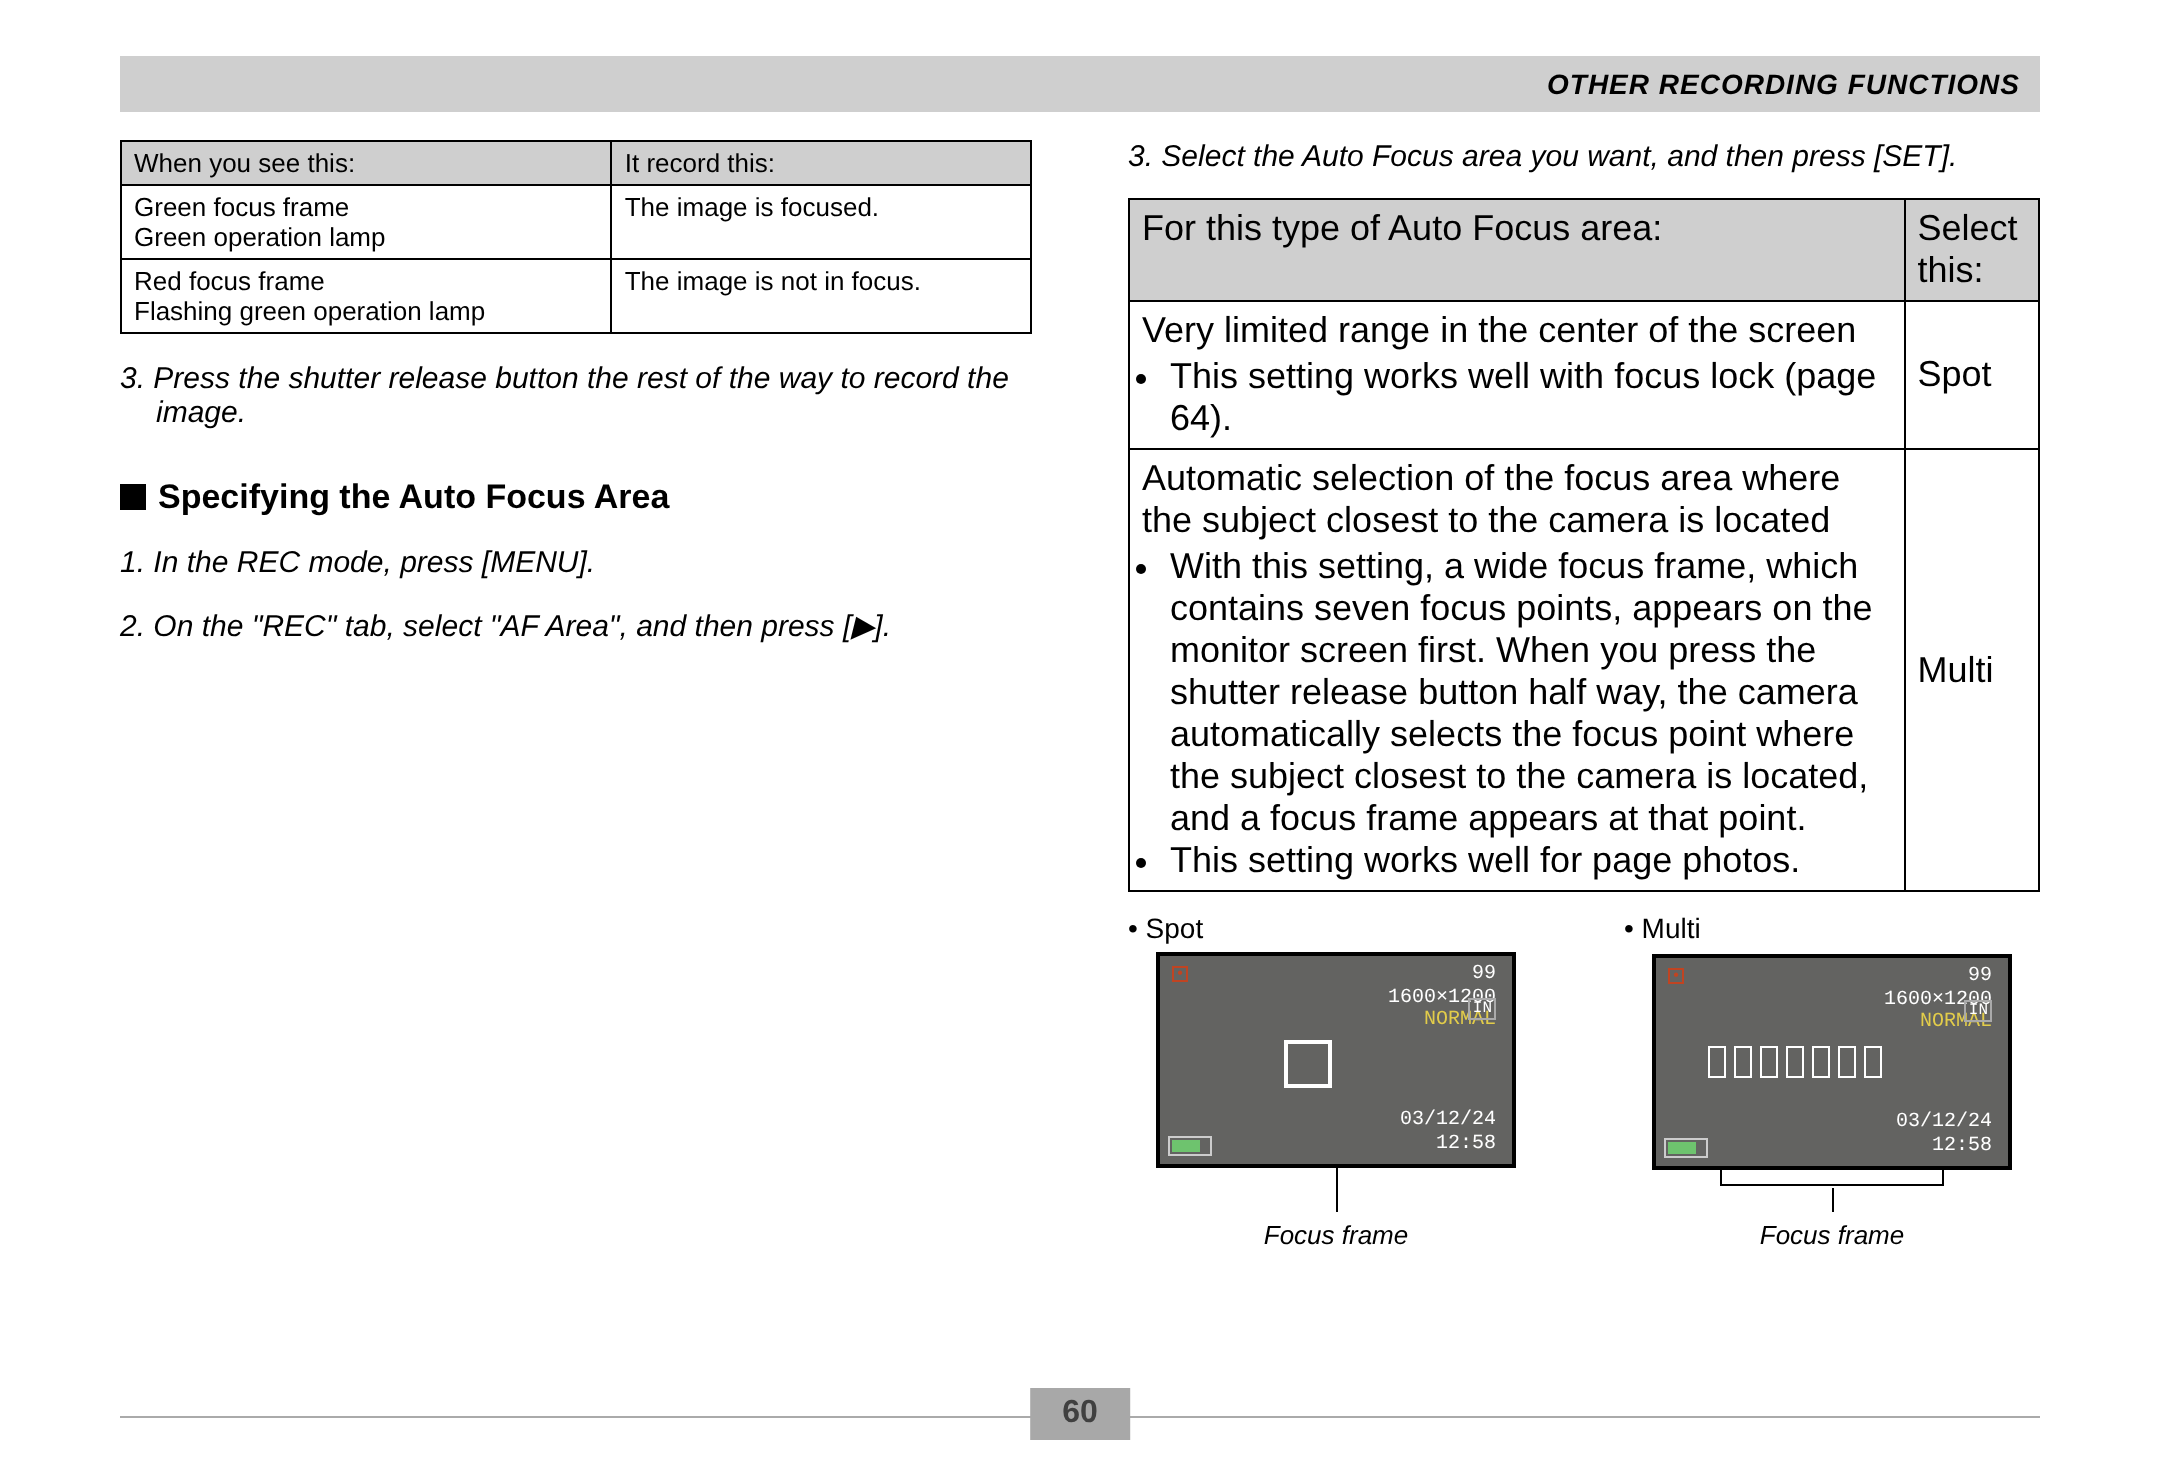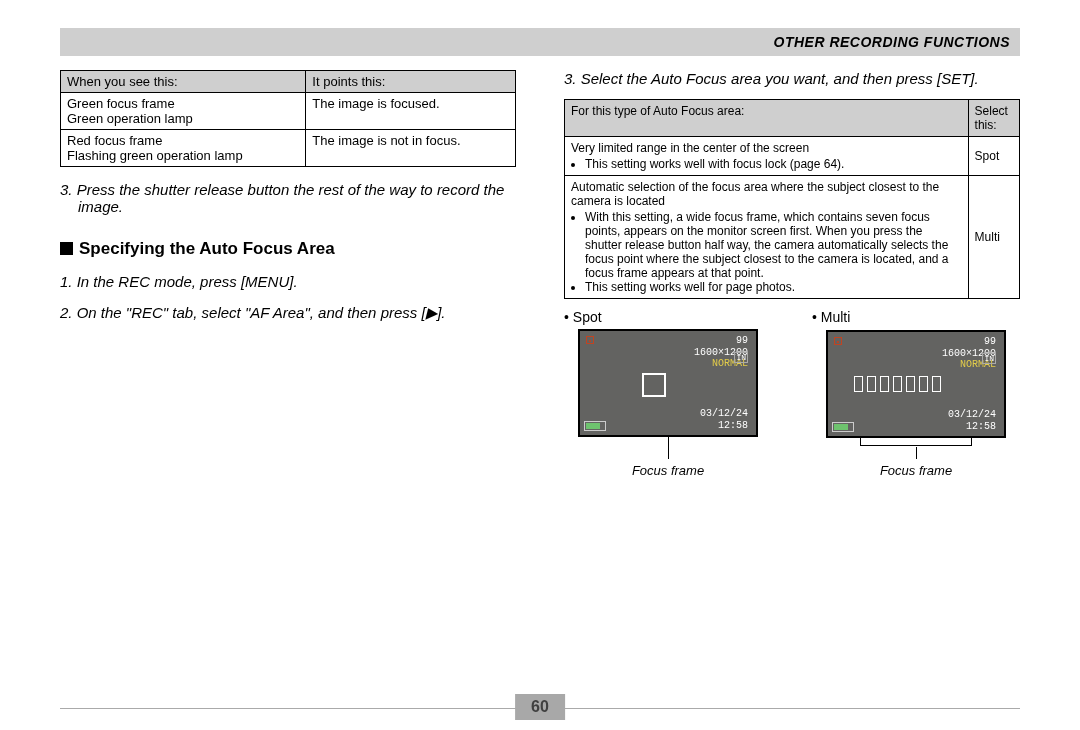--- a/index.html
+++ b/index.html
@@ -68,21 +68,21 @@
       margin-right: 6px;
       vertical-align: -1px;
     }
     .body-txt {
       font-size: 14px;
       line-height: 1.35;
     }
     .af-table {
       border-collapse: collapse;
       width: 100%;
-      font-size: 12px;
+      font-size: 18px;
       margin-top: 12px;
       margin-bottom: 10px;
     }
     .af-table th, .af-table td {
       border: 1px solid #000;
       padding: 4px 6px;
       text-align: left;
       vertical-align: top;
       font-weight: normal;
     }
@@ -171,21 +171,21 @@
 <div class="page-wrap">
   <div class="section-banner">OTHER RECORDING FUNCTIONS</div>
 
   <div class="cols">
 
     <div class="col">
       <table class="tbl">
         <tbody>
             <tr>
           <th>When you see this:</th>
-          <th>It points this:</th>
+          <th>It record this:</th>
         </tr>
         <tr>
           <td style="white-space:pre-line">Green focus frame
 Green operation lamp</td>
           <td>The image is focused.</td>
         </tr>
         <tr>
           <td style="white-space:pre-line">Red focus frame
 Flashing green operation lamp</td>
           <td>The image is not in focus.</td>

